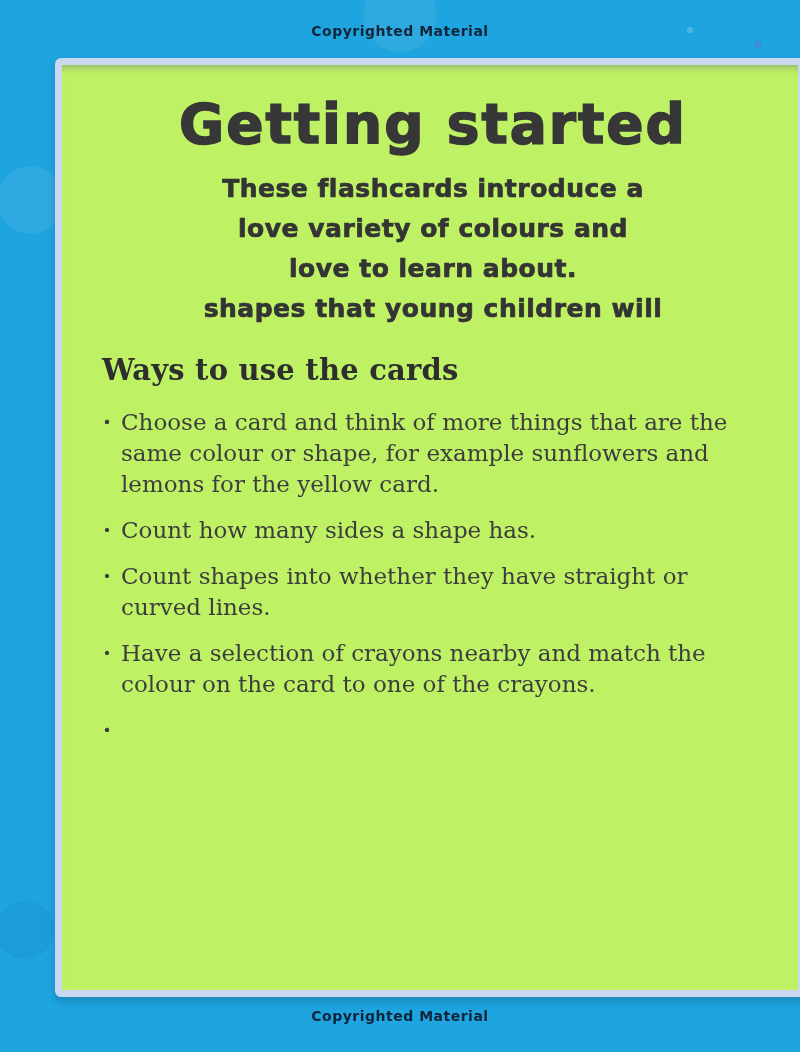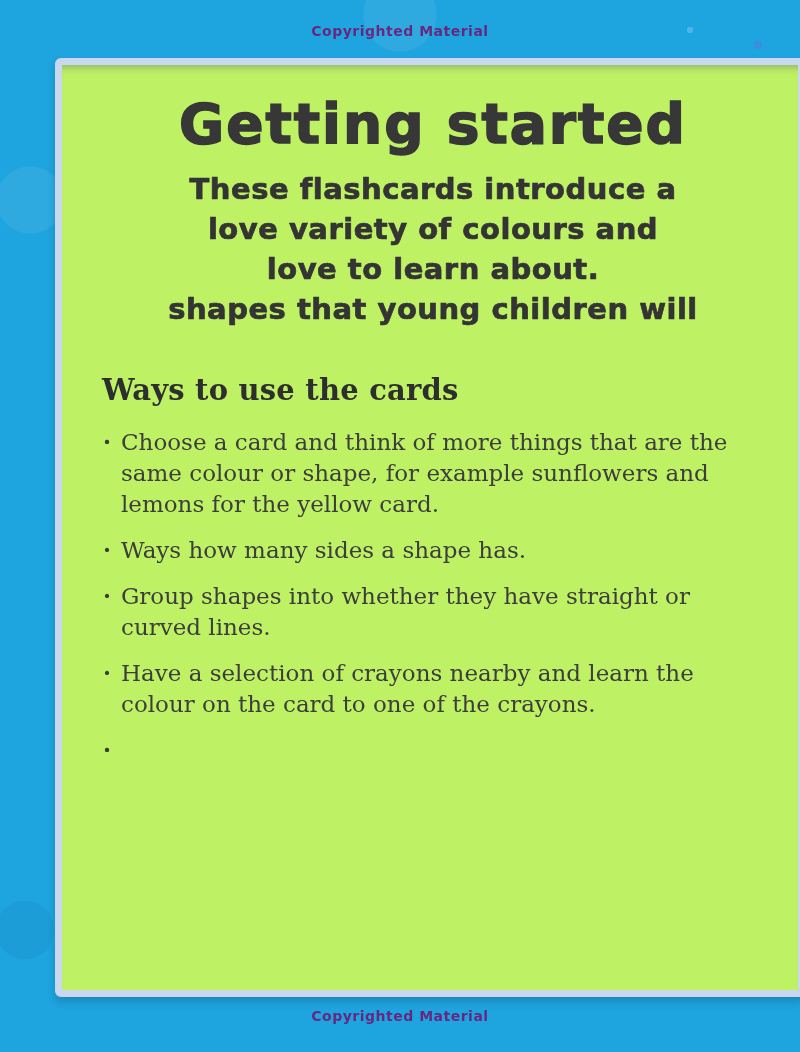--- a/index.html
+++ b/index.html
@@ -29,21 +29,21 @@
   }
 
   .copyright {
     position: absolute;
     left: 0;
     width: 100%;
     text-align: center;
     font-size: 14px;
     font-weight: bold;
     letter-spacing: 0.5px;
-    color: #701a75;
+    color: #0f172a;
     opacity: 0.9;
   }
   .copyright.top    { top: 23px; }
   .copyright.bottom { top: 1008px; }
 
   .card {
     position: absolute;
     left: 55px;
     top: 58px;
     width: 750px;
@@ -71,31 +71,31 @@
     font-weight: bold;
     letter-spacing: 2px;
     color: #373737;
     -webkit-text-stroke: 1.6px #373737;
     line-height: 62px;
   }
 
   .intro {
     margin-top: 14px;
     text-align: center;
-    font-size: 29px;
+    font-size: 25px;
     font-weight: bold;
     line-height: 40px;
     color: #343434;
     -webkit-text-stroke: 0.7px #343434;
     letter-spacing: 0.5px;
   }
   .intro .line { display: block; }
 
   .section-heading {
-    margin: 44px 0 0 0;
+    margin: 24px 0 0 0;
     font-family: "DejaVu Serif", serif;
     font-size: 29px;
     font-weight: bold;
     color: #2e2e2e;
     letter-spacing: 0.2px;
   }
 
   .bullet-list {
     list-style: none;
     margin: 20px 0 0 0;
@@ -140,29 +140,29 @@
     <ul class="bullet-list">
       <li>
         <span class="dot">·</span>
       </li>
       <li>
         <span class="dot">·</span>
         <span>Choose a card and think of more things that are the same colour or shape, for example sunflowers and lemons for the yellow card.</span>
       </li>
       <li>
         <span class="dot">·</span>
-        <span>Ways how many sides a shape has.</span>
+        <span>Count how many sides a shape has.</span>
       </li>
       <li>
         <span class="dot">·</span>
-        <span>Group shapes into whether they have straight or curved lines.</span>
+        <span>Count shapes into whether they have straight or curved lines.</span>
       </li>
       <li>
         <span class="dot">·</span>
-        <span>Have a selection of crayons nearby and learn the colour on the card to one of the crayons.</span>
+        <span>Have a selection of crayons nearby and match the colour on the card to one of the crayons.</span>
       </li>
       <li>
         <span class="dot">·</span>
       </li>
       <li>
         <span class="dot">·</span>
       </li>
     </ul>
 
   </div>

